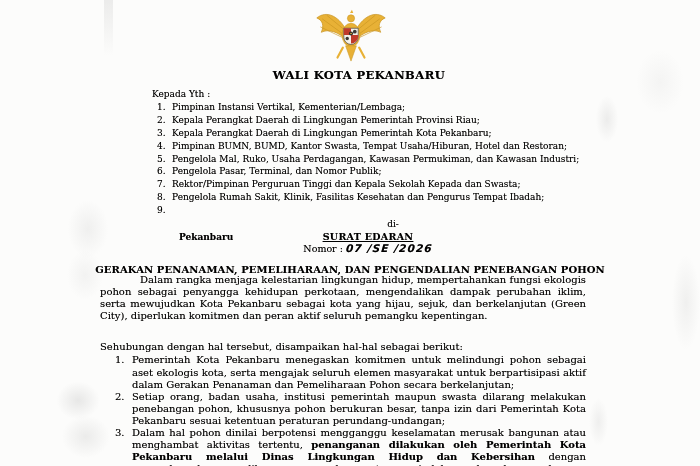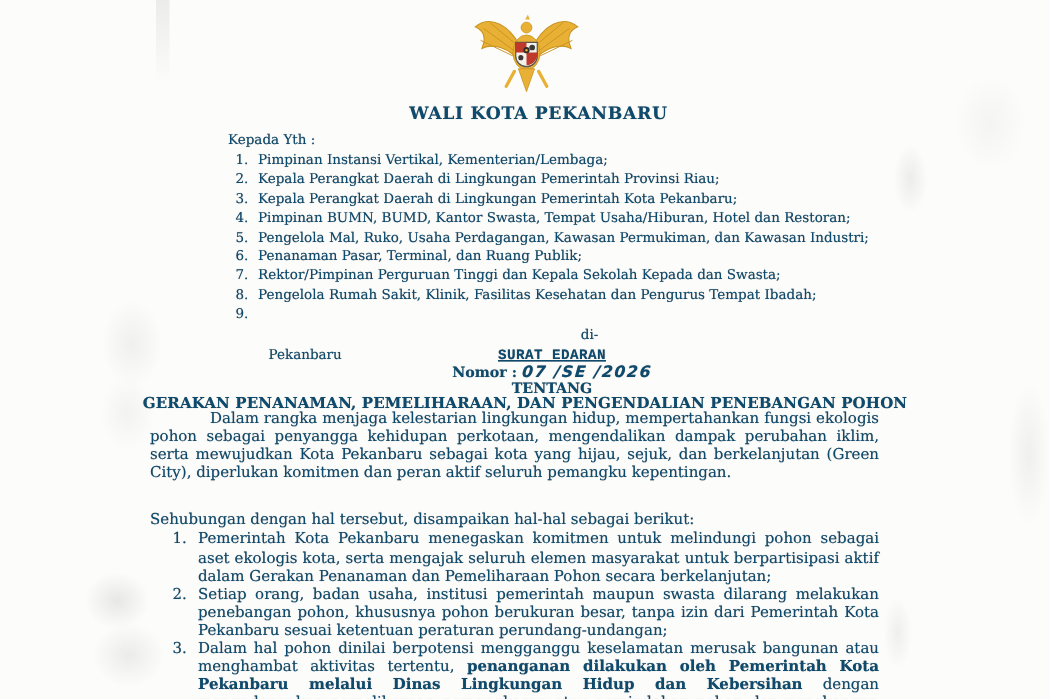--- a/index.html
+++ b/index.html
@@ -1,44 +1,44 @@
 <!DOCTYPE html>
 <html><head>
 <meta charset="utf-8">
 <style>
   * { margin:0; padding:0; box-sizing:border-box; }
   html,body { width:700px; height:466px; background:#ffffff; }
   .page {
     position:relative; width:700px; height:466px; overflow:hidden;
-    background:#fcfcfb; color:#0c4a6e;
+    background:#fcfcfb; color:#000000;
     font-family:"DejaVu Serif","Liberation Serif",serif;
   }
   .soft { filter: blur(0.28px); }
   .ink  { text-shadow: 0 0 0.55px rgba(55,50,45,0.55); }
 
   
   .emblem { position:absolute; left:315px; top:6px; width:72px; height:58px; }
   .org-title {
     position:absolute; top:68px; left:18px; right:0; text-align:center;
     font-weight:bold; font-size:11.5px; letter-spacing:0.45px;
   }
 
   
   .recipients { position:absolute; left:152px; top:88px; width:480px;
                 font-size:9px; line-height:12.9px; }
   .rec-row  { display:flex; white-space:nowrap; }
   .rec-num  { flex:0 0 20px; padding-left:5px; }
   .place-prefix { margin-top:1px; padding-left:2px;text-align:center; }
-  .place-name   { padding-left:27px; }
+  .place-name   { padding-left:27px;font-weight:bold; }
 
   
   .center-head { position:absolute; top:231px; left:36px; right:0;
                  text-align:center; font-size:9.5px; line-height:11.5px; }
-  .doc-type { font-weight:bold; text-decoration:underline; letter-spacing:0.3px;font-family:Liberation Mono, monospace; }
-  .num-label { font-weight:bold; }
+  .doc-type { font-weight:bold; text-decoration:underline; letter-spacing:0.3px; }
+  .num-label { font-weight:normal; }
   .hand {
     font-family:"DejaVu Sans","Liberation Sans",sans-serif;
     font-style:italic; font-weight:bold; font-size:10.5px;
     letter-spacing:1.1px; display:inline-block; transform:skewX(-5deg);
     margin-left:3px;
   }
   .tentang { font-weight:bold; }
   .subject {
     position:absolute; top:264px; left:0; right:0; text-align:center;
     font-weight:bold; font-size:10px; letter-spacing:0.1px;
@@ -125,42 +125,41 @@
     <div class="rec-row">
       <span class="rec-num">4.</span>
       <span>Pimpinan BUMN, BUMD, Kantor Swasta, Tempat Usaha/Hiburan, Hotel dan Restoran;</span>
     </div>
     <div class="rec-row">
       <span class="rec-num">5.</span>
       <span>Pengelola Mal, Ruko, Usaha Perdagangan, Kawasan Permukiman, dan Kawasan Industri;</span>
     </div>
     <div class="rec-row">
       <span class="rec-num">6.</span>
-      <span>Penanaman Pasar, Terminal, dan Ruang Publik;</span>
+      <span>Pengelola Pasar, Terminal, dan Nomor Publik;</span>
     </div>
     <div class="rec-row">
       <span class="rec-num">7.</span>
       <span>Rektor/Pimpinan Perguruan Tinggi dan Kepala Sekolah Kepada dan Swasta;</span>
     </div>
     <div class="rec-row">
       <span class="rec-num">8.</span>
       <span>Pengelola Rumah Sakit, Klinik, Fasilitas Kesehatan dan Pengurus Tempat Ibadah;</span>
     </div>
     <div class="rec-row">
       <span class="rec-num">9.</span>
     </div>
 
     <div class="place-prefix">di-</div>
     <div class="place-name">Pekanbaru</div>
   </div>
 
   <div class="center-head">
     <div class="doc-type">SURAT EDARAN</div>
     <div class="doc-number"><span class="num-label">Nomor :</span><span class="hand">07 /SE /2026</span></div>
-    <div class="tentang">TENTANG</div>
   </div>
   <div class="subject">GERAKAN PENANAMAN, PEMELIHARAAN, DAN PENGENDALIAN PENEBANGAN POHON</div>
 
   <div class="body-block">
     <p class="opening">Dalam rangka menjaga kelestarian lingkungan hidup, mempertahankan fungsi ekologis pohon sebagai penyangga kehidupan perkotaan, mengendalikan dampak perubahan iklim, serta mewujudkan Kota Pekanbaru sebagai kota yang hijau, sejuk, dan berkelanjutan (Green City), diperlukan komitmen dan peran aktif seluruh pemangku kepentingan.</p>
     <p class="transition">Sehubungan dengan hal tersebut, disampaikan hal-hal sebagai berikut:</p>
     <ol class="points">
       <li class="point">
         <span class="point-num">1.</span>
         <span class="point-body"><span>Pemerintah Kota Pekanbaru menegaskan komitmen untuk melindungi pohon sebagai aset ekologis kota, serta mengajak seluruh elemen masyarakat untuk berpartisipasi aktif dalam Gerakan Penanaman dan Pemeliharaan Pohon secara berkelanjutan;</span><span class="b"></span><span></span></span>

